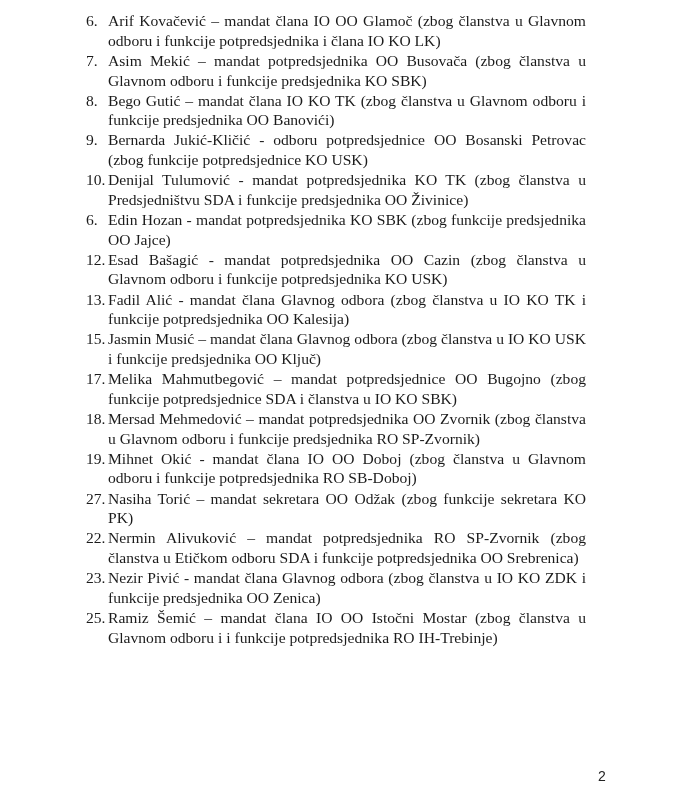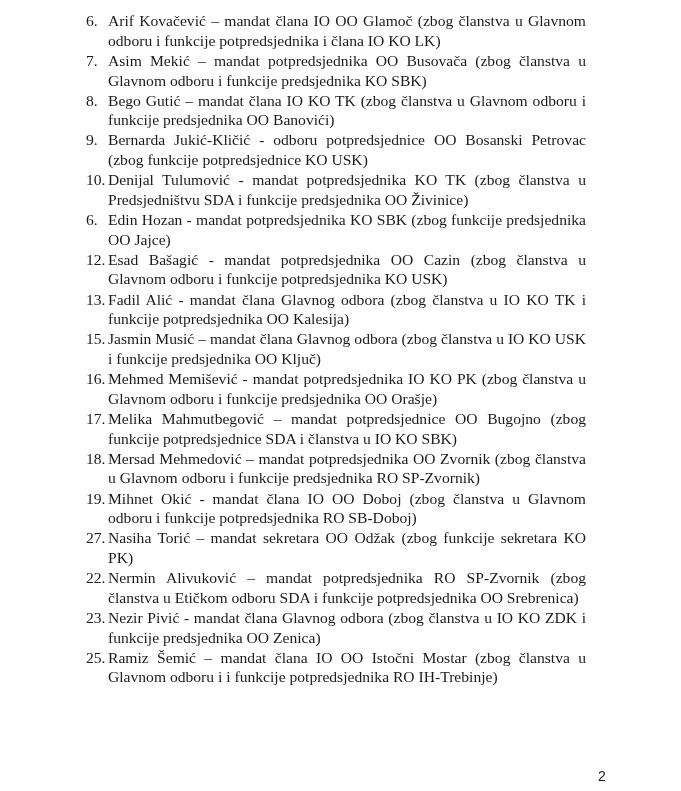--- a/index.html
+++ b/index.html
@@ -62,24 +62,20 @@
       </li>
     <li>
         <span class="num">13.</span>
         <span class="text">Fadil Alić - mandat člana Glavnog odbora (zbog članstva u IO KO TK i funkcije potpredsjednika OO Kalesija)</span>
       </li>
     <li>
         <span class="num">15.</span>
         <span class="text">Jasmin Musić – mandat člana Glavnog odbora (zbog članstva u IO KO USK i funkcije predsjednika OO Ključ)</span>
       </li>
     <li>
-        <span class="num">16.</span>
-        <span class="text">Mehmed Memišević - mandat potpredsjednika IO KO PK (zbog članstva u Glavnom odboru i funkcije predsjednika OO Orašje)</span>
-      </li>
-    <li>
         <span class="num">17.</span>
         <span class="text">Melika Mahmutbegović – mandat potpredsjednice OO Bugojno (zbog funkcije potpredsjednice SDA i članstva u IO KO SBK)</span>
       </li>
     <li>
         <span class="num">18.</span>
         <span class="text">Mersad Mehmedović – mandat potpredsjednika OO Zvornik (zbog članstva u Glavnom odboru i funkcije predsjednika RO SP-Zvornik)</span>
       </li>
     <li>
         <span class="num">19.</span>
         <span class="text">Mihnet Okić - mandat člana IO OO Doboj (zbog članstva u Glavnom odboru i funkcije potpredsjednika RO SB-Doboj)</span>

